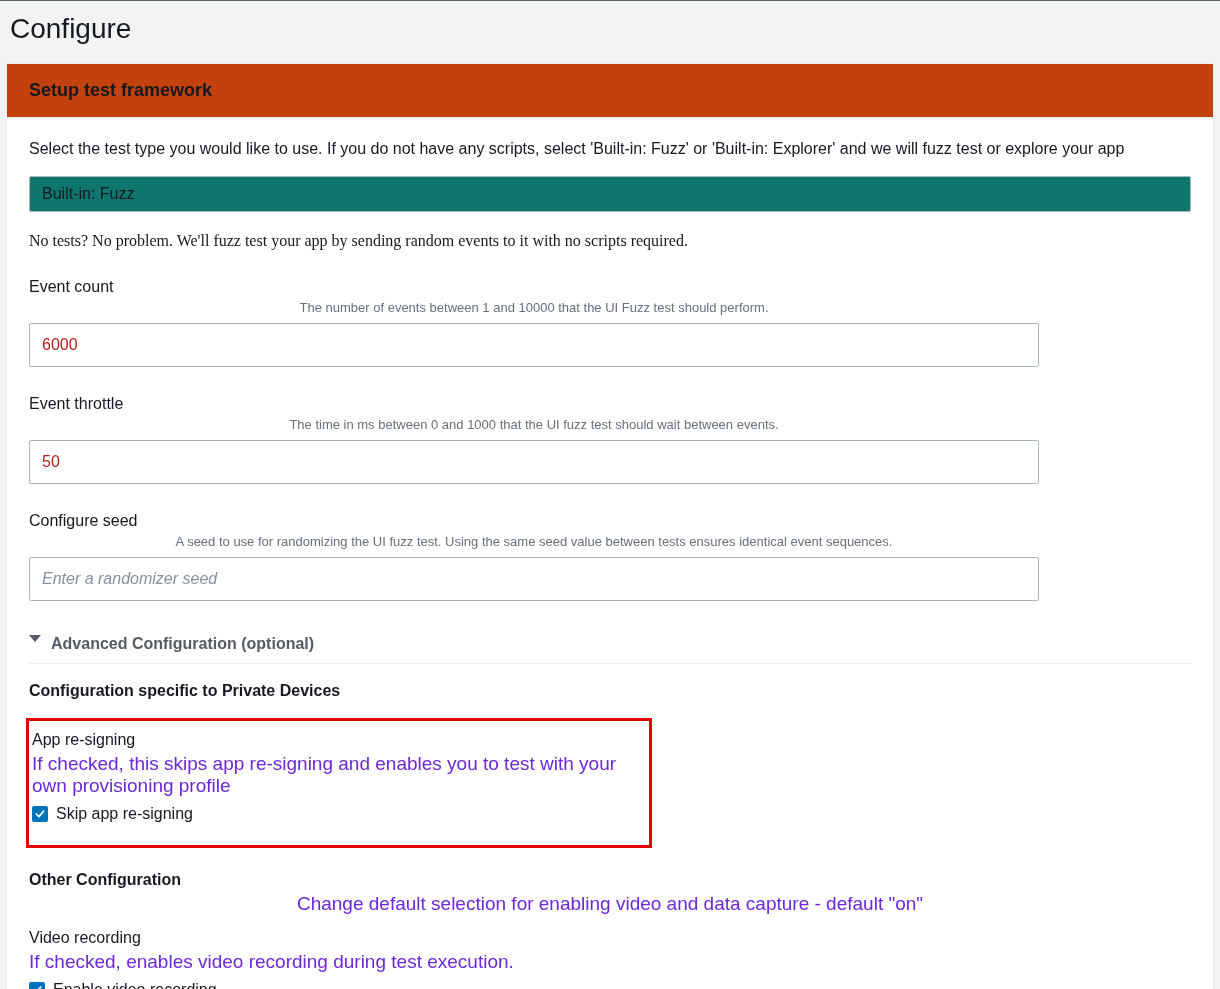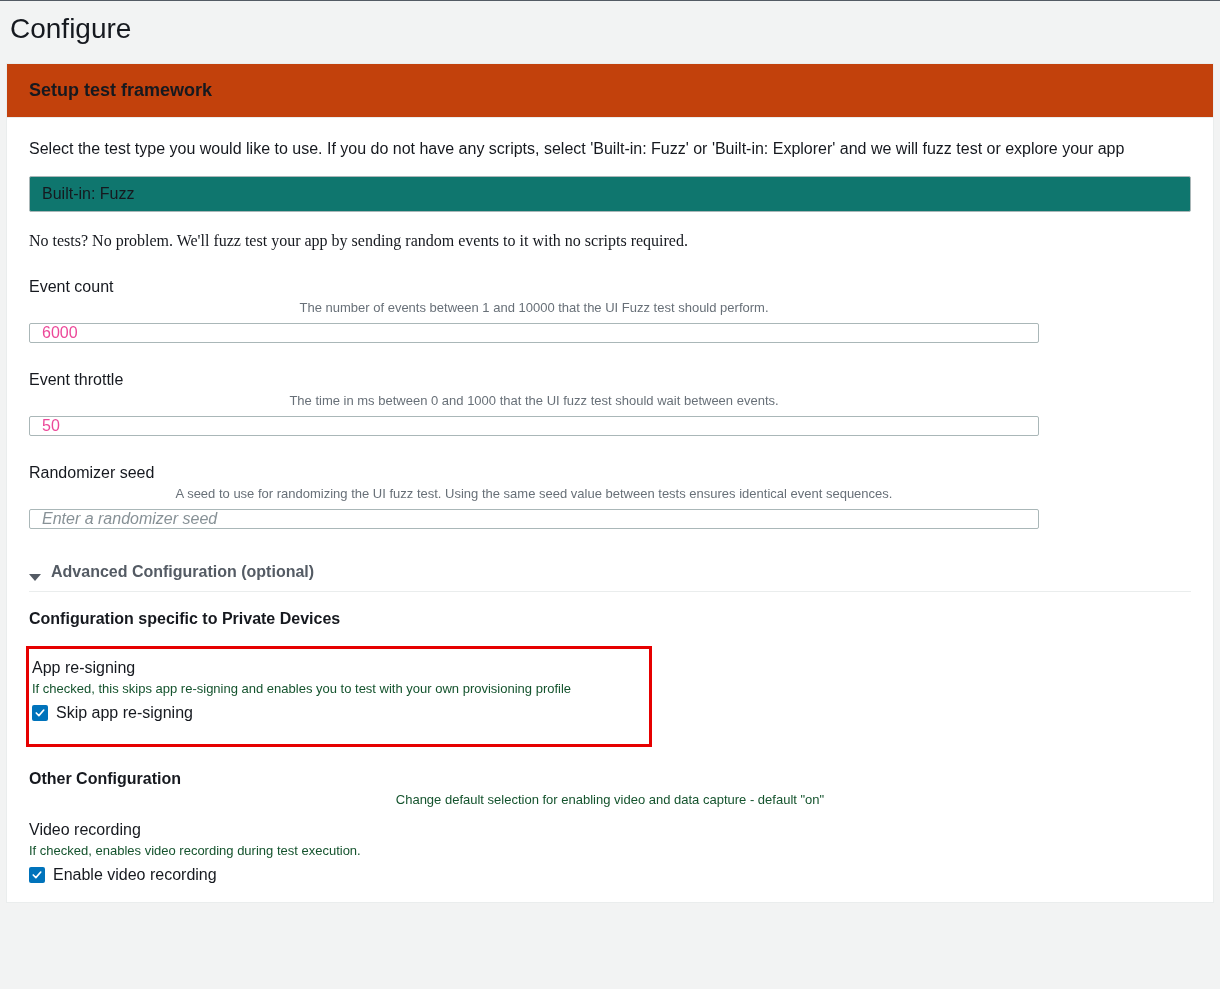--- a/index.html
+++ b/index.html
@@ -81,33 +81,33 @@
       margin-bottom: 4px;
     }
     .form-hint {
       font-size: 13px;
       color: #687078;
       margin-bottom: 8px;
       text-align: center;
     }
     .text-input {
       width: 100%;
-      padding: 0 12px;
+      padding: 12px 12px;
       border: 1px solid #aab7b8;
       border-radius: 2px;
       font-size: 16px;
-      color: #ec4899;
+      color: #b91c1c;
     }
     .text-input::placeholder {
       color: #879196;
       font-style: italic;
     }
     .expander {
       display: flex;
-      align-items: flex-end;
+      align-items: flex-start;
       gap: 10px;
       padding: 6px 0 10px 0;
       cursor: pointer;
       border-bottom: 1px solid #eaeded;
       margin-bottom: 18px;
     }
     .expander-caret {
       width: 0;
       height: 0;
       border-left: 6px solid transparent;
@@ -124,22 +124,22 @@
       font-weight: 700;
       color: #16191f;
       margin-bottom: 18px;
     }
     .sub-label {
       font-size: 16px;
       color: #16191f;
       margin-bottom: 4px;
     }
     .sub-hint {
-      font-size: 13px;
-      color: #14532d;
+      font-size: 19px;
+      color: #6d28d9;
       margin-bottom: 8px;
     }
     .checkbox-row {
       display: flex;
       align-items: center;
       gap: 8px;
       margin-bottom: 6px;
     }
     .checkbox {
       width: 16px;
@@ -202,21 +202,21 @@
       <input class="text-input" type="text" value="6000" style="">
     </div>
 
     <div class="form-group">
       <label class="form-label">Event throttle</label>
       <div class="form-hint">The time in ms between 0 and 1000 that the UI fuzz test should wait between events.</div>
       <input class="text-input" type="text" value="50" style="">
     </div>
 
     <div class="form-group">
-      <label class="form-label">Randomizer seed</label>
+      <label class="form-label">Configure seed</label>
       <div class="form-hint">A seed to use for randomizing the UI fuzz test. Using the same seed value between tests ensures identical event sequences.</div>
       <input class="text-input" type="text" placeholder="Enter a randomizer seed" style="">
     </div>
 
     <div class="expander">
       <span class="expander-caret"></span>
       <span class="expander-label">Advanced Configuration (optional)</span>
     </div>
 
     <div class="section-title">Configuration specific to Private Devices</div>

